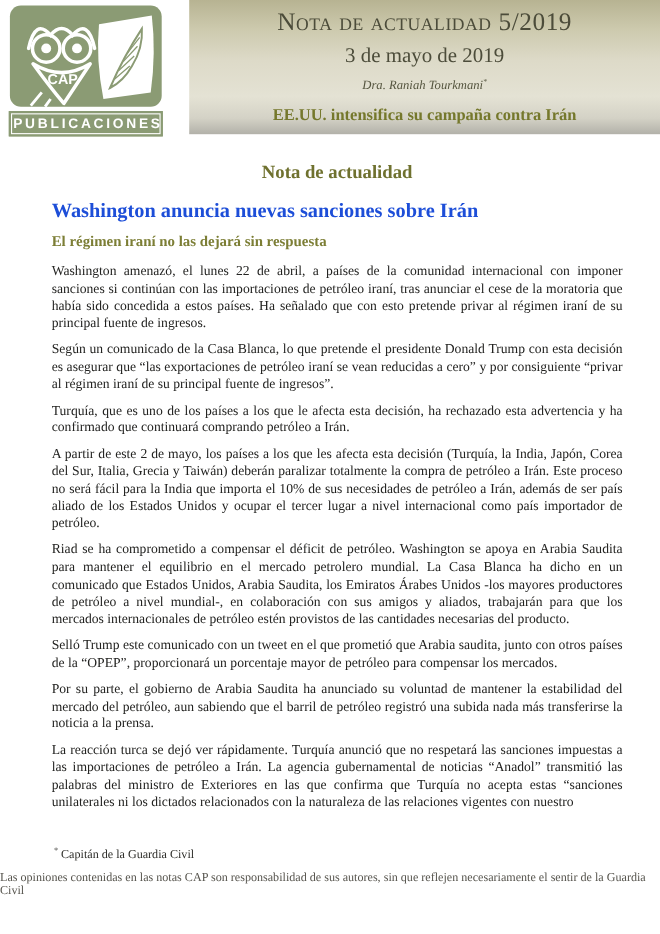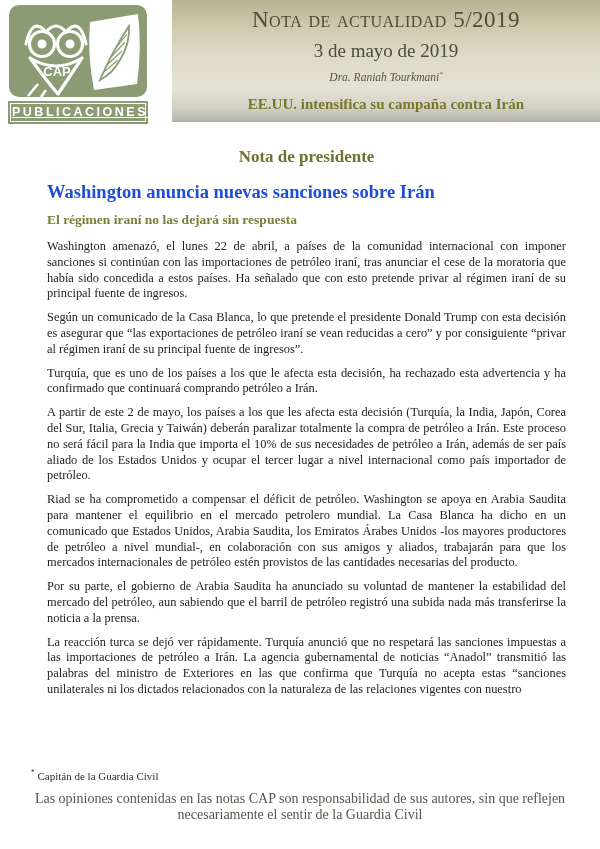--- a/index.html
+++ b/index.html
@@ -35,21 +35,20 @@
     border: 2px solid #8b9b74;
     outline: 1px solid #ffffff;
     outline-offset: -3px;
     color: #ffffff;
     font-family: "Liberation Sans", sans-serif;
     font-weight: bold;
     font-size: 12.5px;
     letter-spacing: 2.5px;
     text-align: center;
     padding: 2px 0 3px 2px;
-    text-decoration: underline;
   }
   .band {
     flex: 1 1 auto;
     background: linear-gradient(180deg,
       #b7b392 0%, #cdcaae 22%, #dddac8 45%,
       #e4e2d4 72%, #d4d2c6 88%, #b2b1a9 100%);
     display: flex;
     flex-direction: column;
     align-items: center;
     text-align: right;
@@ -117,29 +116,29 @@
     margin-bottom: 8px;
   }
 
   
   .bottom-block {
     position: absolute;
     left: 0; right: 0;
     top: 768px;
   }
   .footnote {
-    padding-left: 31px;
+    padding-left: 49px;
     font-size: 11px;
     color: #2c2c28;
   }
   .footnote sup { font-size: 7.5px; }
   .disclaimer {
     margin-top: 9px;
-    text-align: center;
-    font-size: 14px;
+    text-align: left;
+    font-size: 11px;
     color: #56544d;
   }
 </style>
 </head>
 <body>
 
 <div class="page">
 
   <div class="header">
 
@@ -169,30 +168,31 @@
 
     <div class="band">
       <div class="band-title">Nota de actualidad 5/2019</div>
       <div class="band-date">3 de mayo de 2019</div>
       <div class="band-author"><span>Dra. Raniah Tourkmani</span><sup>*</sup></div>
       <div class="band-subtitle">EE.UU. intensifica su campaña contra Irán</div>
     </div>
   </div>
 
   <div class="main">
-    <div class="section-title">Nota de presidente</div>
+    <div class="section-title">Nota de actualidad</div>
     <div class="headline">Washington anuncia nuevas sanciones sobre Irán</div>
     <div class="subheadline">El régimen iraní no las dejará sin respuesta</div>
 
     <div class="body-text">
       <p>Washington amenazó, el lunes 22 de abril, a países de la comunidad internacional con imponer sanciones si continúan con las importaciones de petróleo iraní, tras anunciar el cese de la moratoria que había sido concedida a estos países. Ha señalado que con esto pretende privar al régimen iraní de su principal fuente de ingresos.</p>
       <p>Según un comunicado de la Casa Blanca, lo que pretende el presidente Donald Trump con esta decisión es asegurar que “las exportaciones de petróleo iraní se vean reducidas a cero” y por consiguiente “privar al régimen iraní de su principal fuente de ingresos”.</p>
       <p>Turquía, que es uno de los países a los que le afecta esta decisión, ha rechazado esta advertencia y ha confirmado que continuará comprando petróleo a Irán.</p>
       <p>A partir de este 2 de mayo, los países a los que les afecta esta decisión (Turquía, la India, Japón, Corea del Sur, Italia, Grecia y Taiwán) deberán paralizar totalmente la compra de petróleo a Irán. Este proceso no será fácil para la India que importa el 10% de sus necesidades de petróleo a Irán, además de ser país aliado de los Estados Unidos y ocupar el tercer lugar a nivel internacional como país importador de petróleo.</p>
       <p>Riad se ha comprometido a compensar el déficit de petróleo. Washington se apoya en Arabia Saudita para mantener el equilibrio en el mercado petrolero mundial. La Casa Blanca ha dicho en un comunicado que Estados Unidos, Arabia Saudita, los Emiratos Árabes Unidos -los mayores productores de petróleo a nivel mundial-, en colaboración con sus amigos y aliados, trabajarán para que los mercados internacionales de petróleo estén provistos de las cantidades necesarias del producto.</p>
+      <p>Selló Trump este comunicado con un tweet en el que prometió que Arabia saudita, junto con otros países de la “OPEP”,  proporcionará un porcentaje mayor de petróleo para compensar los mercados.</p>
       <p>Por su parte, el gobierno de Arabia Saudita ha anunciado su voluntad de mantener la estabilidad del mercado del petróleo, aun sabiendo que el barril de petróleo registró una subida nada más transferirse la noticia a la prensa.</p>
       <p>La reacción turca se dejó ver rápidamente. Turquía anunció que no respetará las sanciones impuestas a las importaciones de petróleo a Irán. La agencia gubernamental de noticias “Anadol” transmitió las palabras del ministro de Exteriores en las que confirma que Turquía no acepta estas “sanciones unilaterales ni los dictados relacionados con la naturaleza de las relaciones vigentes con nuestro</p>
     </div>
   </div>
 
   <div class="bottom-block">
     <div class="footnote"><sup>*</sup> <span>Capitán de la Guardia Civil</span></div>
     <div class="disclaimer">Las opiniones contenidas en las notas CAP son responsabilidad de sus autores, sin que reflejen necesariamente el sentir de la Guardia Civil</div>
   </div>
 

